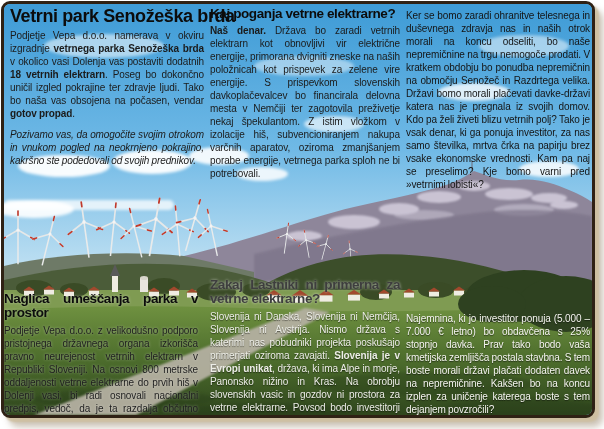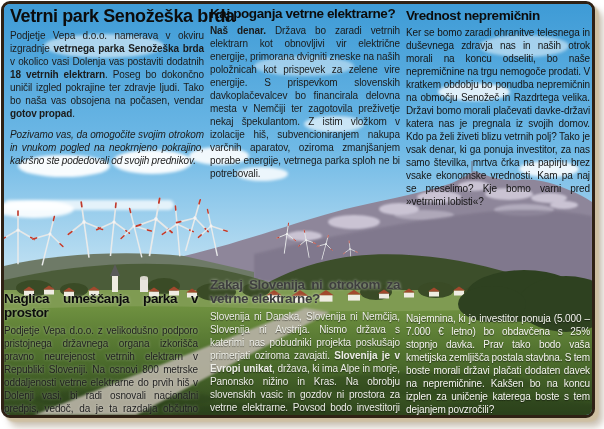--- a/index.html
+++ b/index.html
@@ -197,27 +197,26 @@
   <div class="col" id="a1">
       <h2 class="a-title">Vetrni park Senožeška brda</h2>
       <p><span>Podjetje Vepa d.o.o. namerava  v okviru izgradnje </span><span style="font-weight: bold;">vetrnega parka Senožeška brda</span><span> v okolico vasi Dolenja vas postaviti dodatnih </span><span style="font-weight: bold;">18 vetrnih elektrarn</span><span>. Poseg bo dokončno uničil izgled pokrajine ter zdravje ljudi. Tako bo naša vas obsojena na počasen, vendar </span><span style="font-weight: bold;">gotov propad</span><span>.</span></p>
       <p><span style="font-weight: normal; font-style: italic;">Pozivamo vas, da omogočite svojim otrokom in vnukom pogled na neokrnjeno pokrajino, kakršno ste podedovali od svojih prednikov</span><span style="font-style: italic;">.</span></p>
     </div>
   <div class="col" id="a2">
       <h2 class="a-title">Kaj poganja vetrne elektrarne?</h2>
       <p><span style="font-weight: bold;">Naš denar.</span><span> Država bo zaradi vetrnih elektrarn kot obnovljivi vir električne energije, primorana dvigniti zneske na naših položnicah kot prispevek za zelene vire energije.  S prispevkom slovenskih davkoplačevalcev  bo financirala delovna mesta v Nemčiji ter zagotovila preživetje nekaj špekulantom. Z istim vložkom v izolacije hiš, subvencioniranjem nakupa varčnih aparatov, oziroma zmanjšanjem porabe energije, vetrnega parka sploh ne bi potrebovali.</span></p>
     </div>
   <div class="col" id="a3">
-      <h2 class="a-title">Vrednost nepremičnin</h2>
       <p><span>Ker se bomo zaradi ohranitve telesnega in duševnega zdravja nas in naših otrok morali na koncu odseliti, bo naše nepremičnine na trgu nemogoče prodati. V kratkem obdobju bo ponudba nepremičnin na območju Senožeč in Razdrtega velika.  Državi bomo morali plačevati davke-državi katera nas je pregnala iz svojih domov. Kdo pa želi živeti blizu vetrnih polj? Tako je vsak denar, ki ga ponuja investitor, za nas samo številka, mrtva črka na papirju brez vsake ekonomske vrednosti. Kam pa naj se preselimo? Kje bomo varni pred »vetrnimi lobisti«?</span></p>
     </div>
   <div class="col" id="a4">
       <h2 class="a-title">Naglica umeščanja parka v prostor</h2>
       <p><span>Podjetje Vepa d.o.o. z velikodušno podporo pristojnega državnega organa izkorišča pravno neurejenost  vetrnih elektrarn v Republiki Sloveniji. Na osnovi 800 metrske oddaljenosti vetrne elektrarne do prvih hiš v Dolenji vasi, bi radi osnovali nacionalni predpis, vedoč, da je ta razdalja občutno premajhna.  </span><span style="font-weight: bold;">Ozaveščene države so že uzakonile 2 km varnostni pas.</span></p>
     </div>
   <div class="col" id="a5">
-      <h2 class="a-title">Zakaj Slovenija ni otrokom za vetrne elektrarne?</h2>
+      <h2 class="a-title">Zakaj Lastniki ni primerna za vetrne elektrarne?</h2>
       <p><span>Slovenija ni Danska, Slovenija ni Nemčija, Slovenija ni Avstrija. Nismo država s katerimi nas pobudniki projekta  poskušajo primerjati oziroma zavajati.  </span><span style="font-weight: bold;">Slovenija je v Evropi unikat</span><span>, država, ki ima Alpe in morje, Panonsko nižino in Kras. Na obrobju slovenskih vasic  in gozdov ni prostora za vetrne elektrarne.  Povsod bodo investitorji naleteli na konflikt interesov ljudi in naravovarstvenikov.</span></p>
     </div>
   <div class="col" id="a6">
       <p><span>Najemnina, ki jo investitor ponuja (5.000 – 7.000 € letno) bo obdavčena s 25% stopnjo  davka. Prav tako bodo vaša kmetijska zemljišča postala stavbna. S tem boste morali državi plačati dodaten davek na nepremičnine. Kakšen bo na koncu izplen za uničenje katerega boste s tem dejanjem povzročili?</span></p>
     </div>
 </div>
 
 </body></html>

